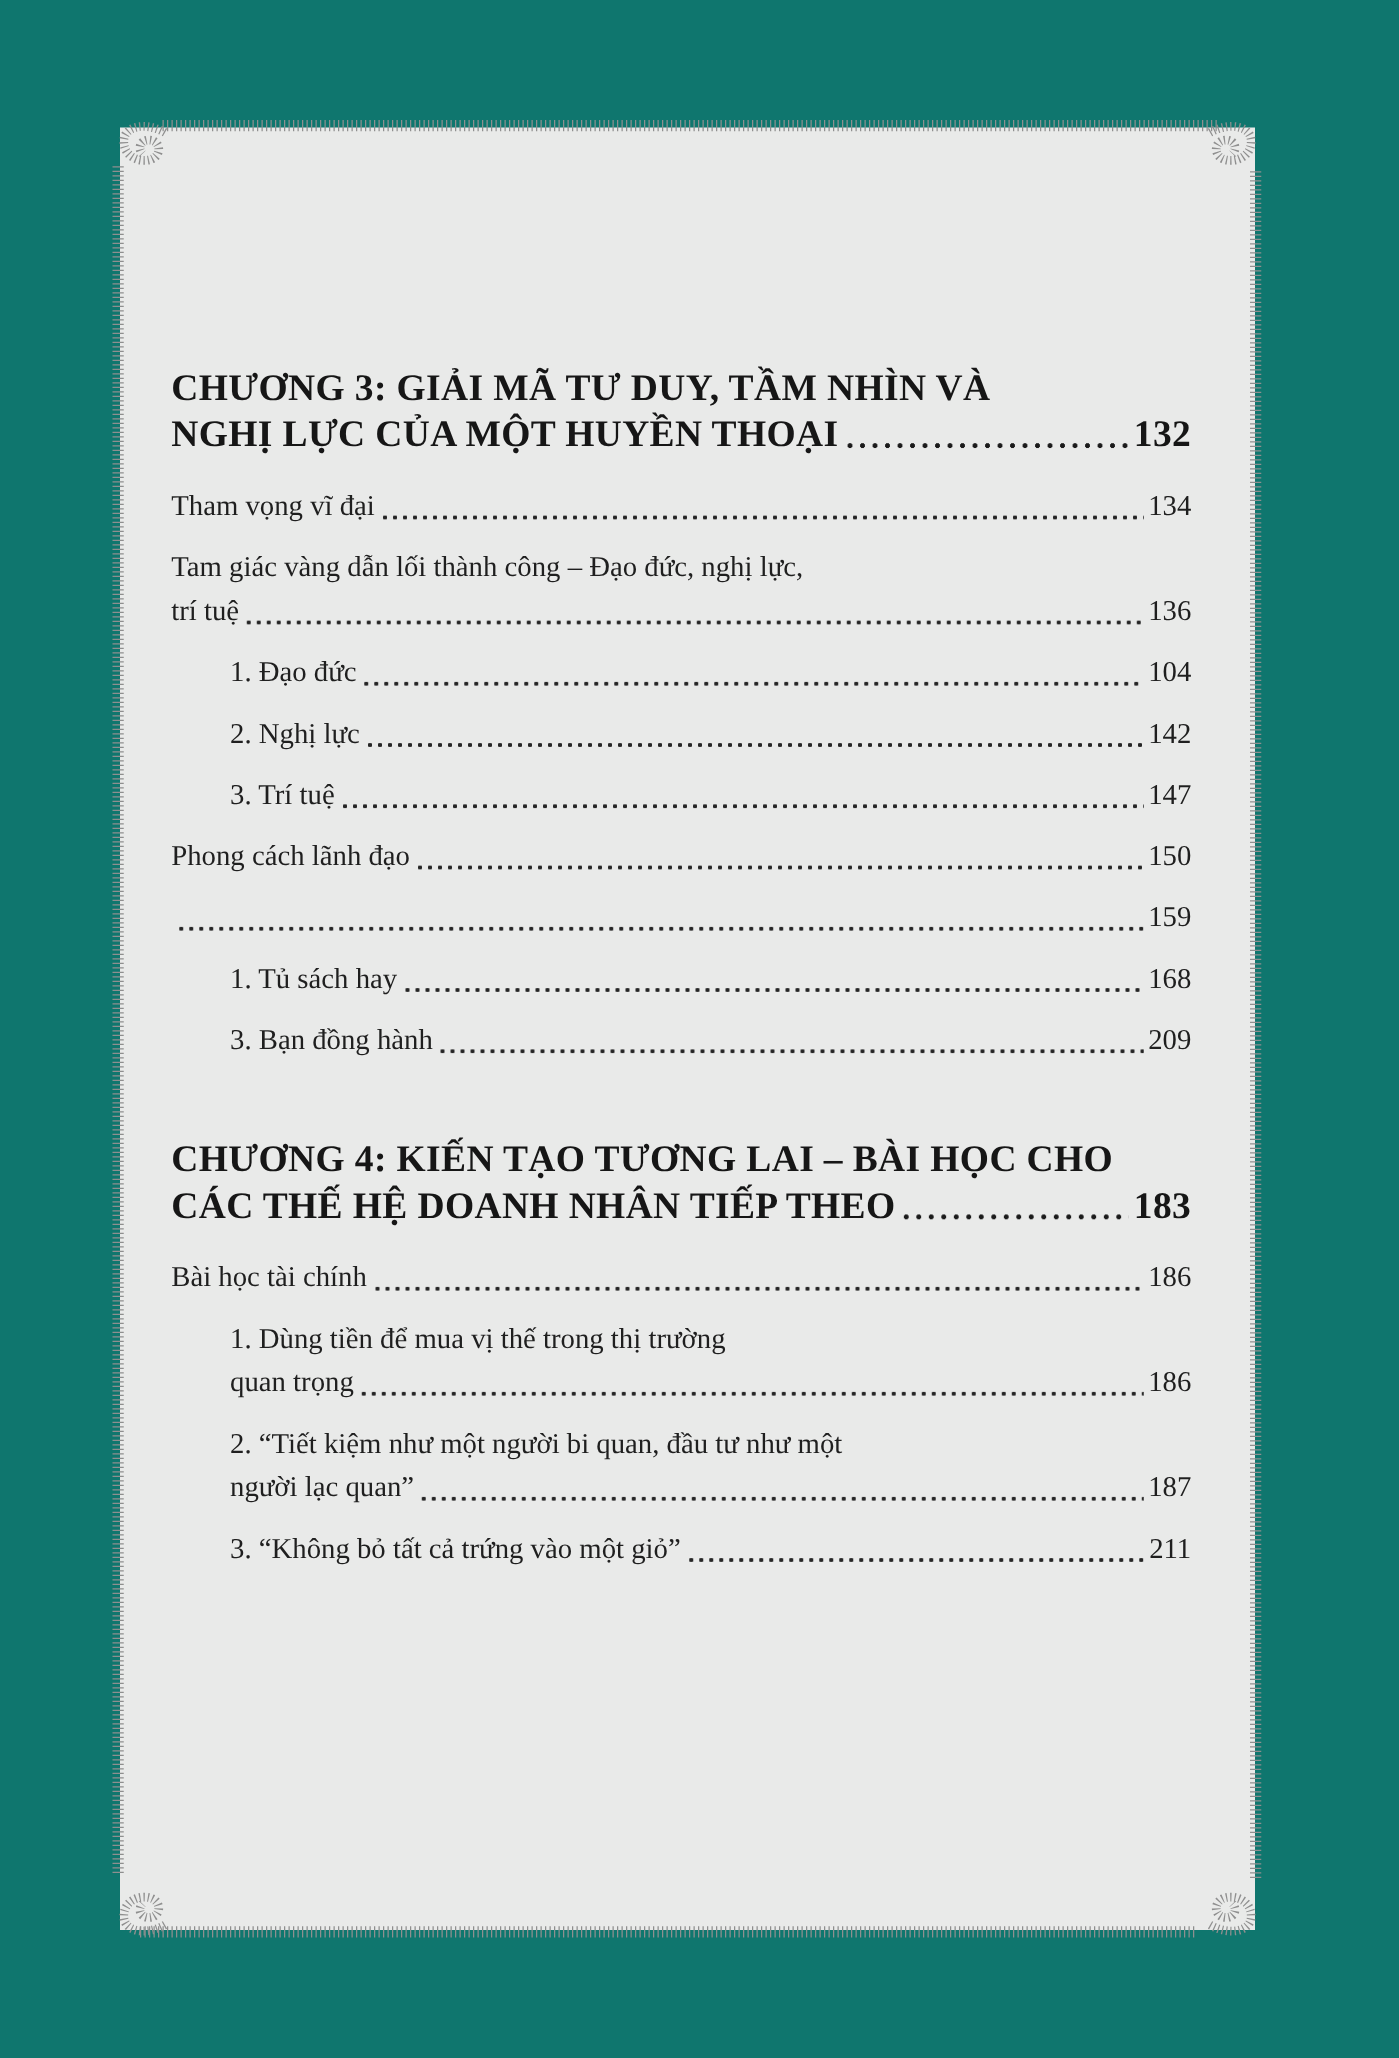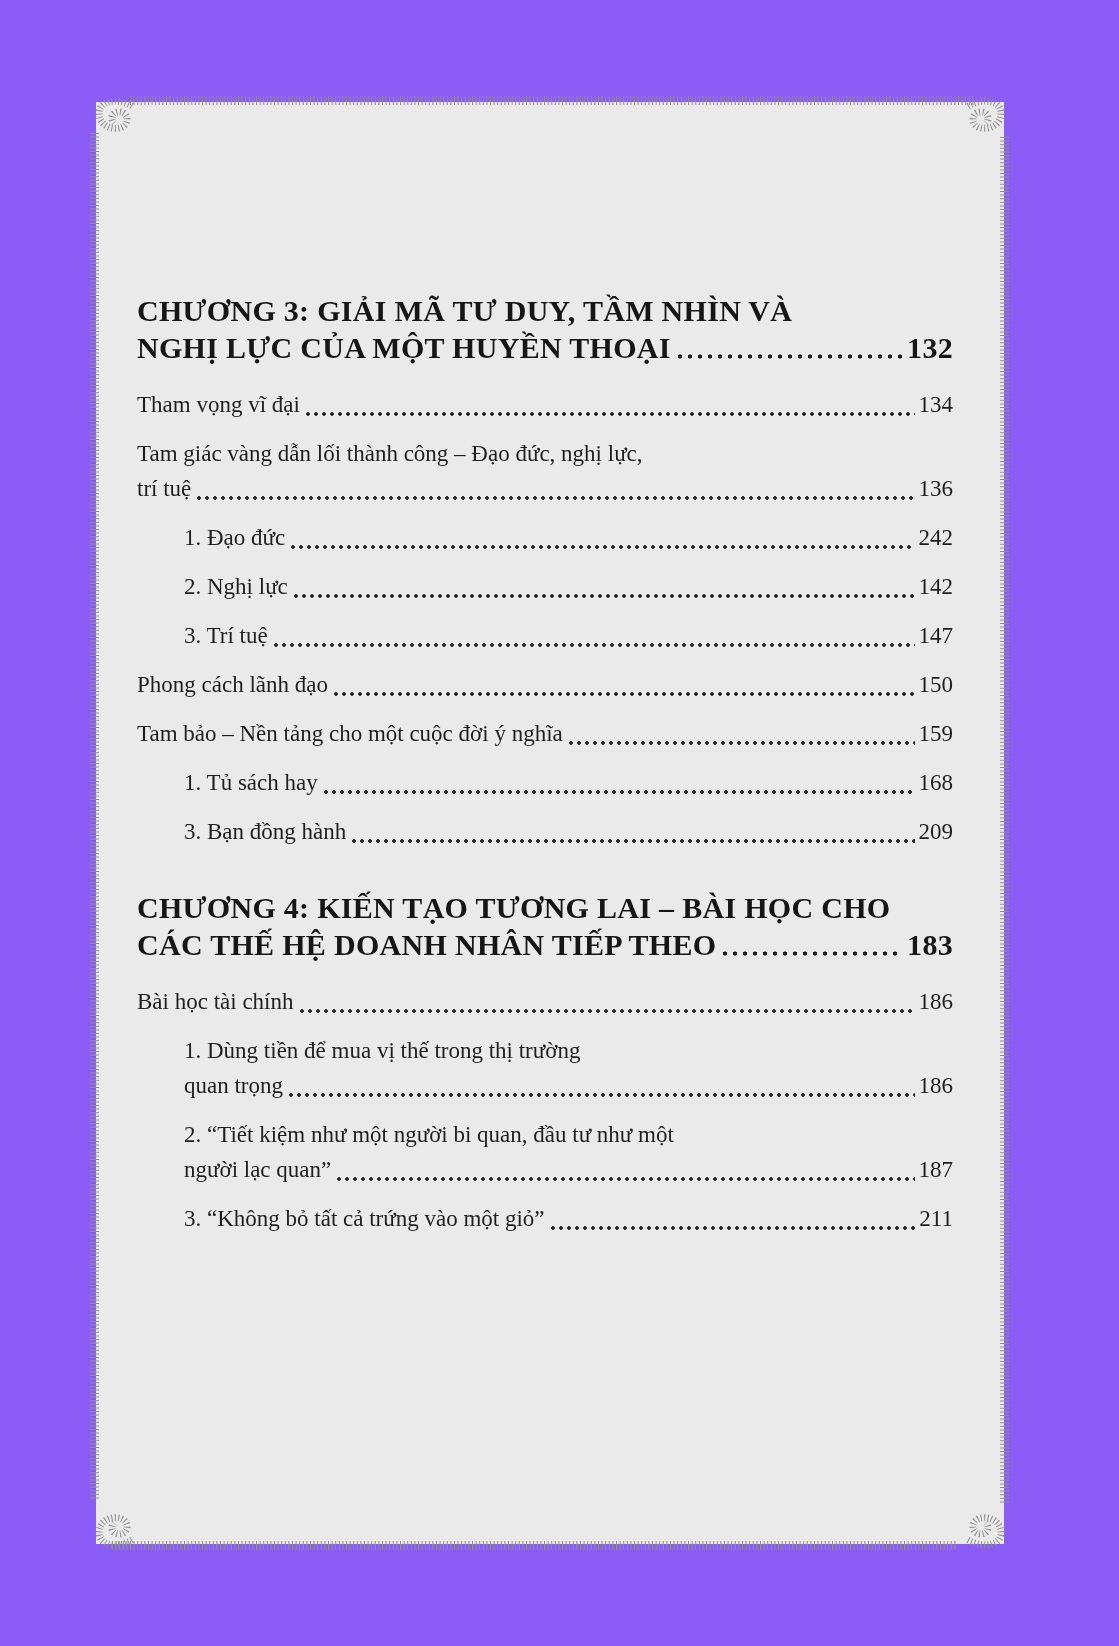--- a/index.html
+++ b/index.html
@@ -1,21 +1,21 @@
 <!DOCTYPE html>
 <html style="--page-background: #e9eae9; --text: #1f1f1f; --heading-text: #161616; --border-ticks: #8f8f8f;"><head>
 <meta charset="utf-8">
 <style>
   * { margin: 0; padding: 0; box-sizing: border-box; }
   html, body { background: #ffffff; }
   .canvas {
     position: relative;
     width: 1119px;
     height: 1646px;
-    background: #8b5cf6;
+    background: #0f766e;
     overflow: hidden;
     font-family: "Liberation Serif", "DejaVu Serif", serif;
     color: var(--text, #1f1f1f);
   }
   .paper {
     position: absolute;
     left: 96px;
     top: 102px;
     width: 908px;
     height: 1442px;
@@ -117,21 +117,21 @@
         <div class="line">
           <span class="label">trí tuệ</span>
           <span class="leader"></span>
           <span class="page">136</span>
         </div>
       </div>
       <div class="entry subitem">
         <div class="line">
           <span class="label">1. Đạo đức</span>
           <span class="leader"></span>
-          <span class="page">242</span>
+          <span class="page">104</span>
         </div>
       </div>
       <div class="entry subitem">
         <div class="line">
           <span class="label">2. Nghị lực</span>
           <span class="leader"></span>
           <span class="page">142</span>
         </div>
       </div>
       <div class="entry subitem">
@@ -143,40 +143,39 @@
       </div>
       <div class="entry item" style="margin-top: 8px; text-align: right;">
         <div class="line">
           <span class="label">Phong cách lãnh đạo</span>
           <span class="leader"></span>
           <span class="page">150</span>
         </div>
       </div>
       <div class="entry item">
         <div class="line">
-          <span class="label">Tam bảo – Nền tảng cho một cuộc đời ý nghĩa</span>
           <span class="leader"></span>
           <span class="page">159</span>
         </div>
       </div>
       <div class="entry subitem">
         <div class="line">
           <span class="label">1. Tủ sách hay</span>
           <span class="leader"></span>
           <span class="page">168</span>
         </div>
       </div>
       <div class="entry subitem">
         <div class="line">
           <span class="label">3. Bạn đồng hành</span>
           <span class="leader"></span>
           <span class="page">209</span>
         </div>
       </div>
-      <div class="entry chapter" style="margin-top: 40px;">
+      <div class="entry chapter" style="margin-top: 60px;">
         <div class="line">
           <span class="label">CHƯƠNG 4: KIẾN TẠO TƯƠNG LAI – BÀI HỌC CHO</span>
         </div>
         <div class="line">
           <span class="label">CÁC THẾ HỆ DOANH NHÂN TIẾP THEO</span>
           <span class="leader"></span>
           <span class="page">183</span>
         </div>
       </div>
       <div class="entry item">

